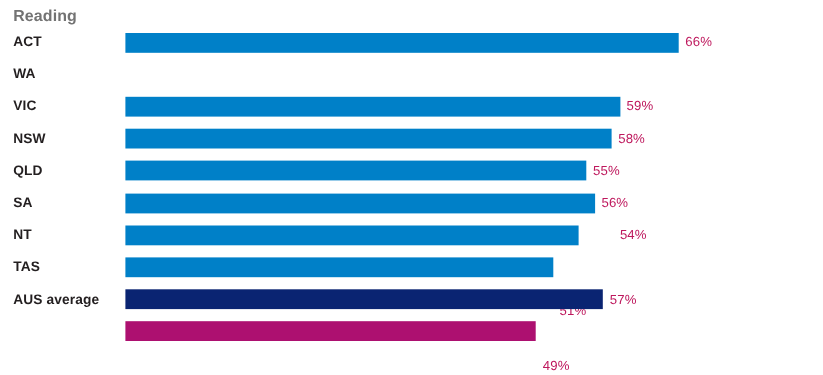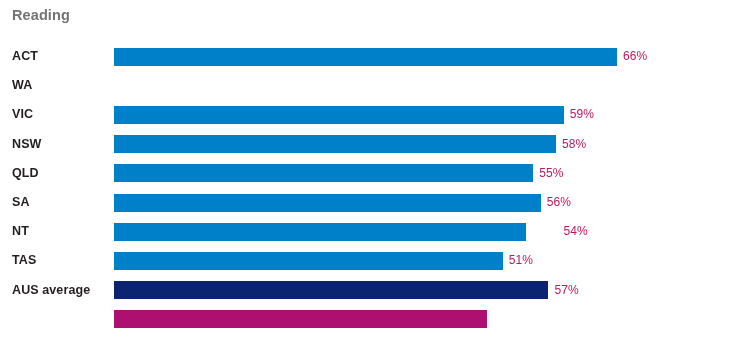--- a/index.html
+++ b/index.html
@@ -26,21 +26,21 @@
     top: 6px;
     font-size: 14.5px;
     font-weight: bold;
     letter-spacing: 0.1px;
     color: #737373;
     line-height: 18px;
   }
   .rows {
     position: absolute;
     left: 0;
-    top: 42px;
+    top: 24px;
     width: 748px;
   }
   .row {
     position: relative;
     height: 29.2px;
     width: 100%;
   }
   .cat-label {
     position: absolute;
     left: 12px;
@@ -130,21 +130,21 @@
         <div class="cat-label">NT</div>
         <div class="bar-track">
           <div class="bar" style="width: 411.55px; background: rgb(0, 128, 200);"></div>
           <div class="value-label" style="left: 417.55px; margin-left: 32px;">54%</div>
         </div>
       </div>
       <div class="row">
         <div class="cat-label">TAS</div>
         <div class="bar-track">
           <div class="bar" style="width: 388.68px; background: rgb(0, 128, 200);"></div>
-          <div class="value-label" style="left: 394.68px;">51%</div>
+          <div class="value-label" style="left: 394.68px; margin-top: 40px;">51%</div>
         </div>
       </div>
       <div class="row">
         <div class="cat-label">AUS average</div>
         <div class="bar-track">
           <div class="bar navy" style="width: 434.41px; background: rgb(10, 36, 114);"></div>
           <div class="value-label" style="left: 440.41px;">57%</div>
         </div>
       </div>
       <div class="row">

